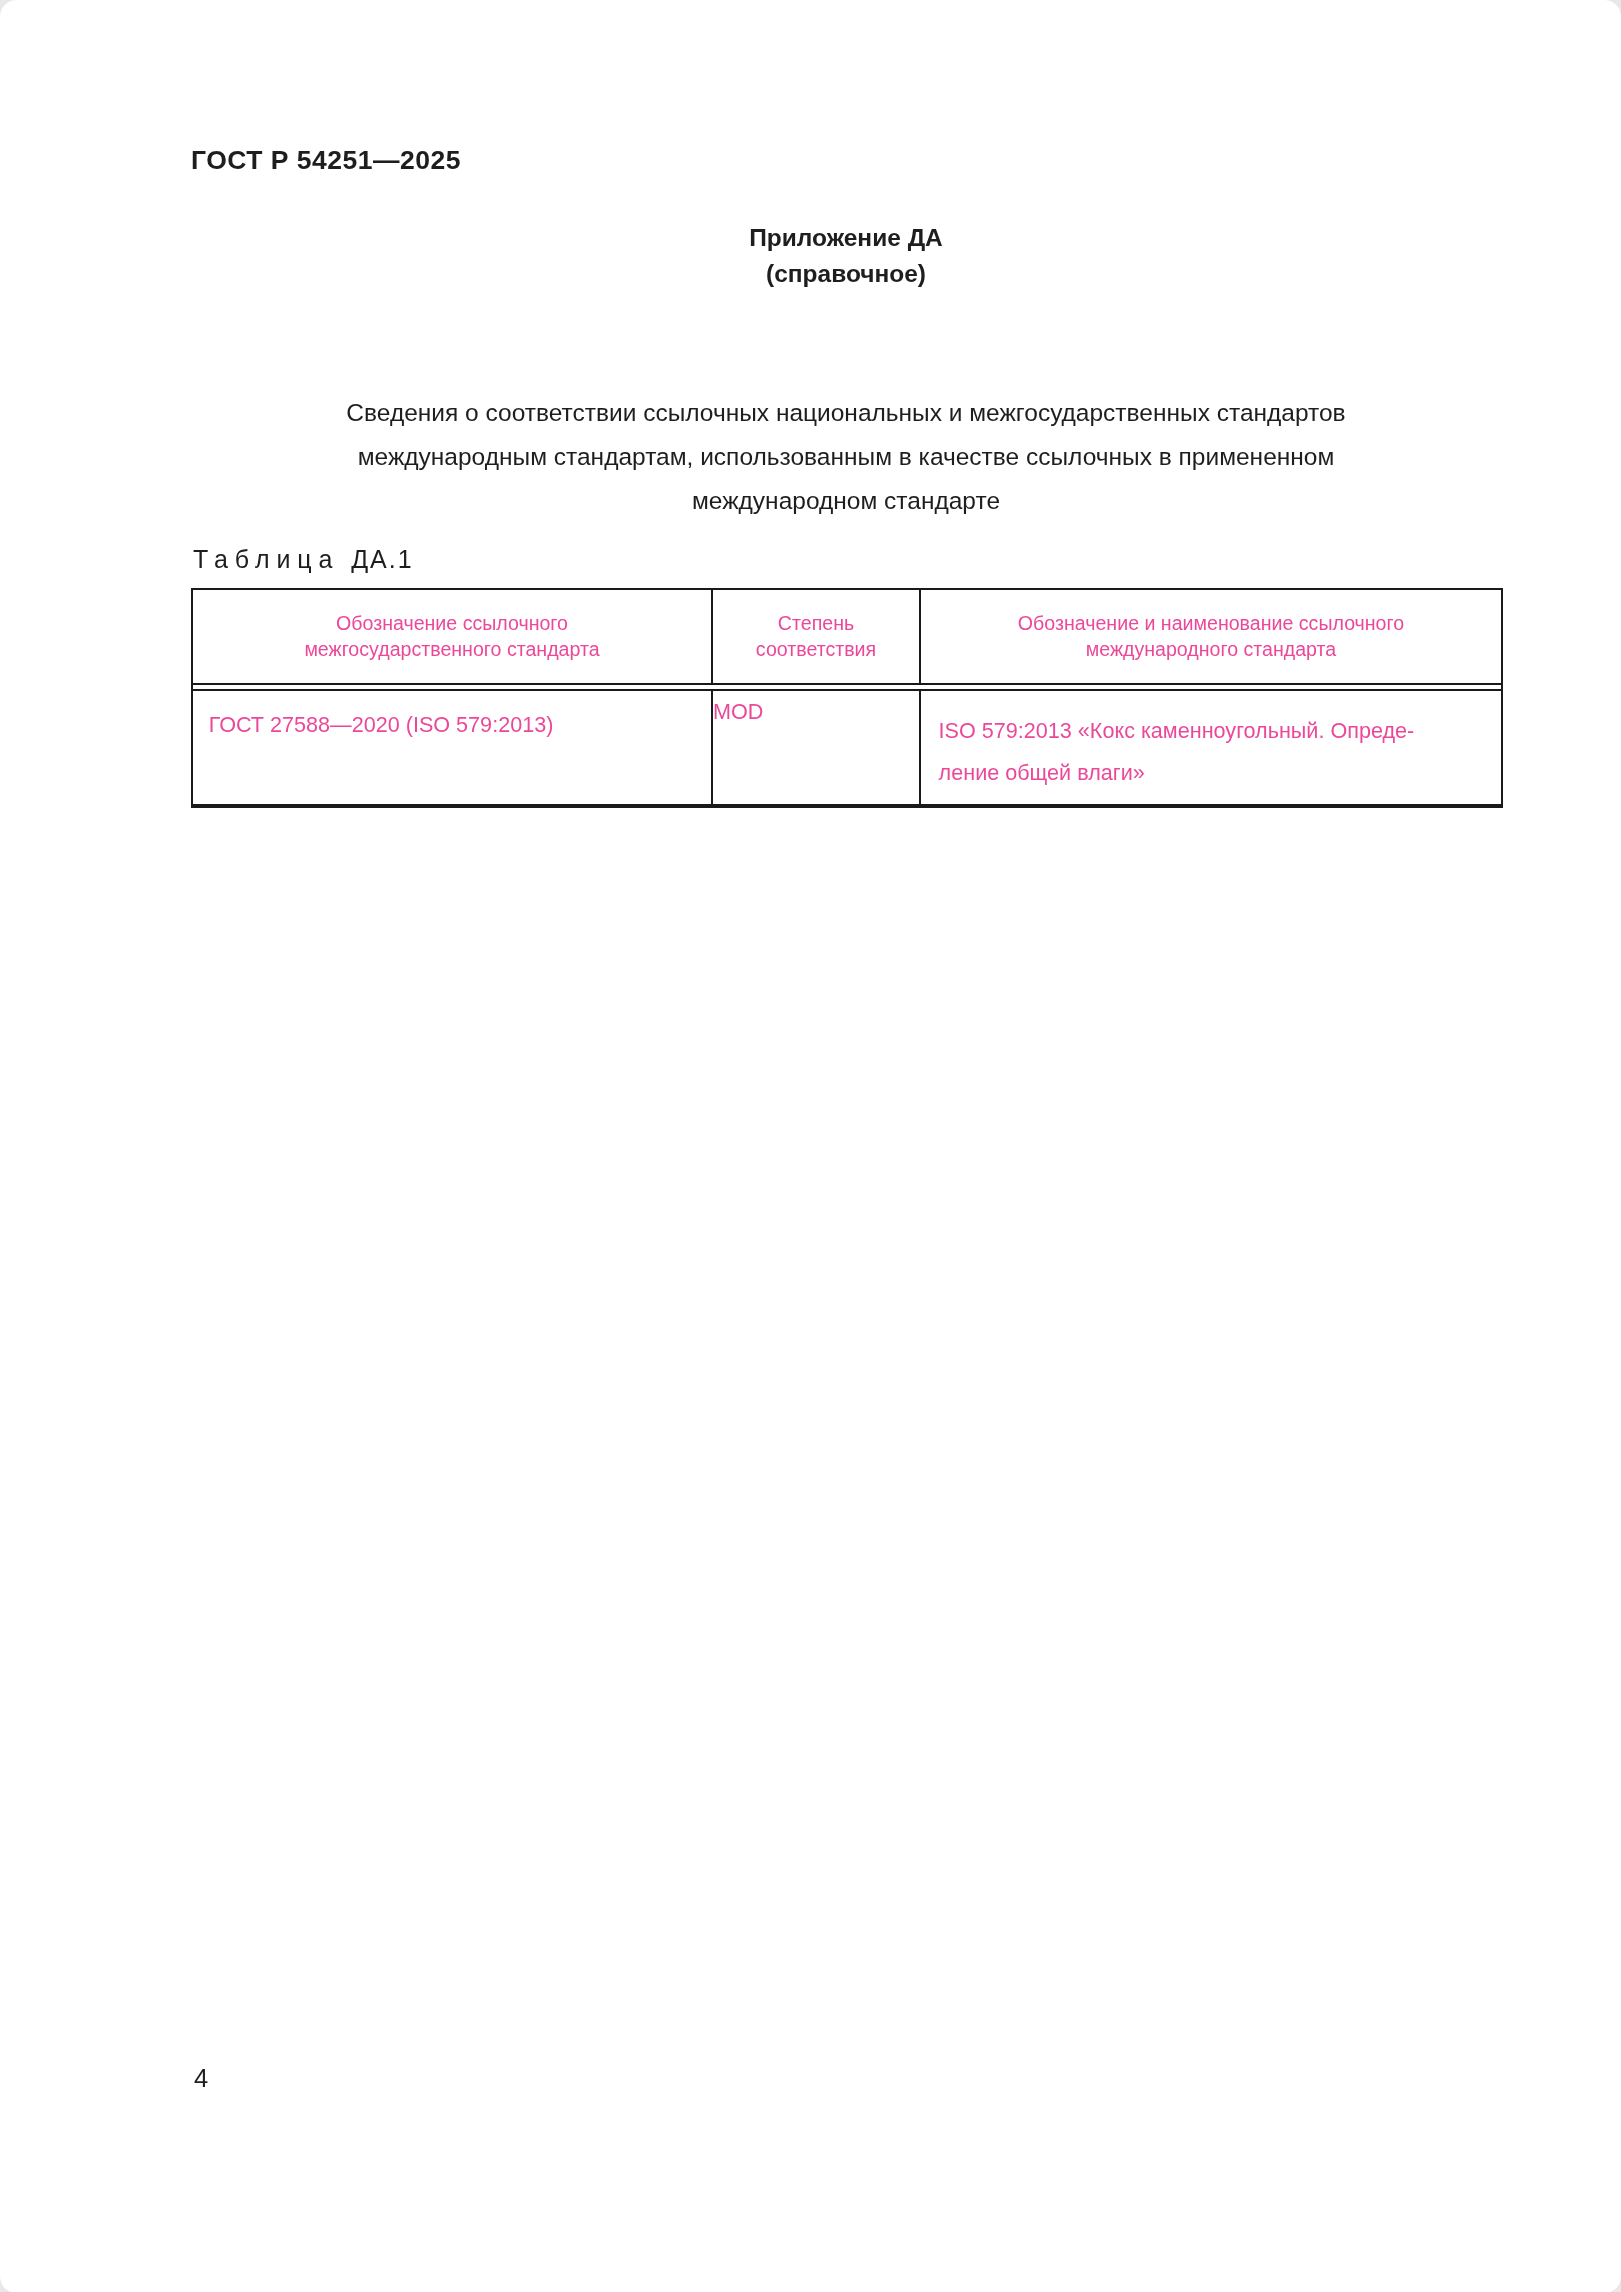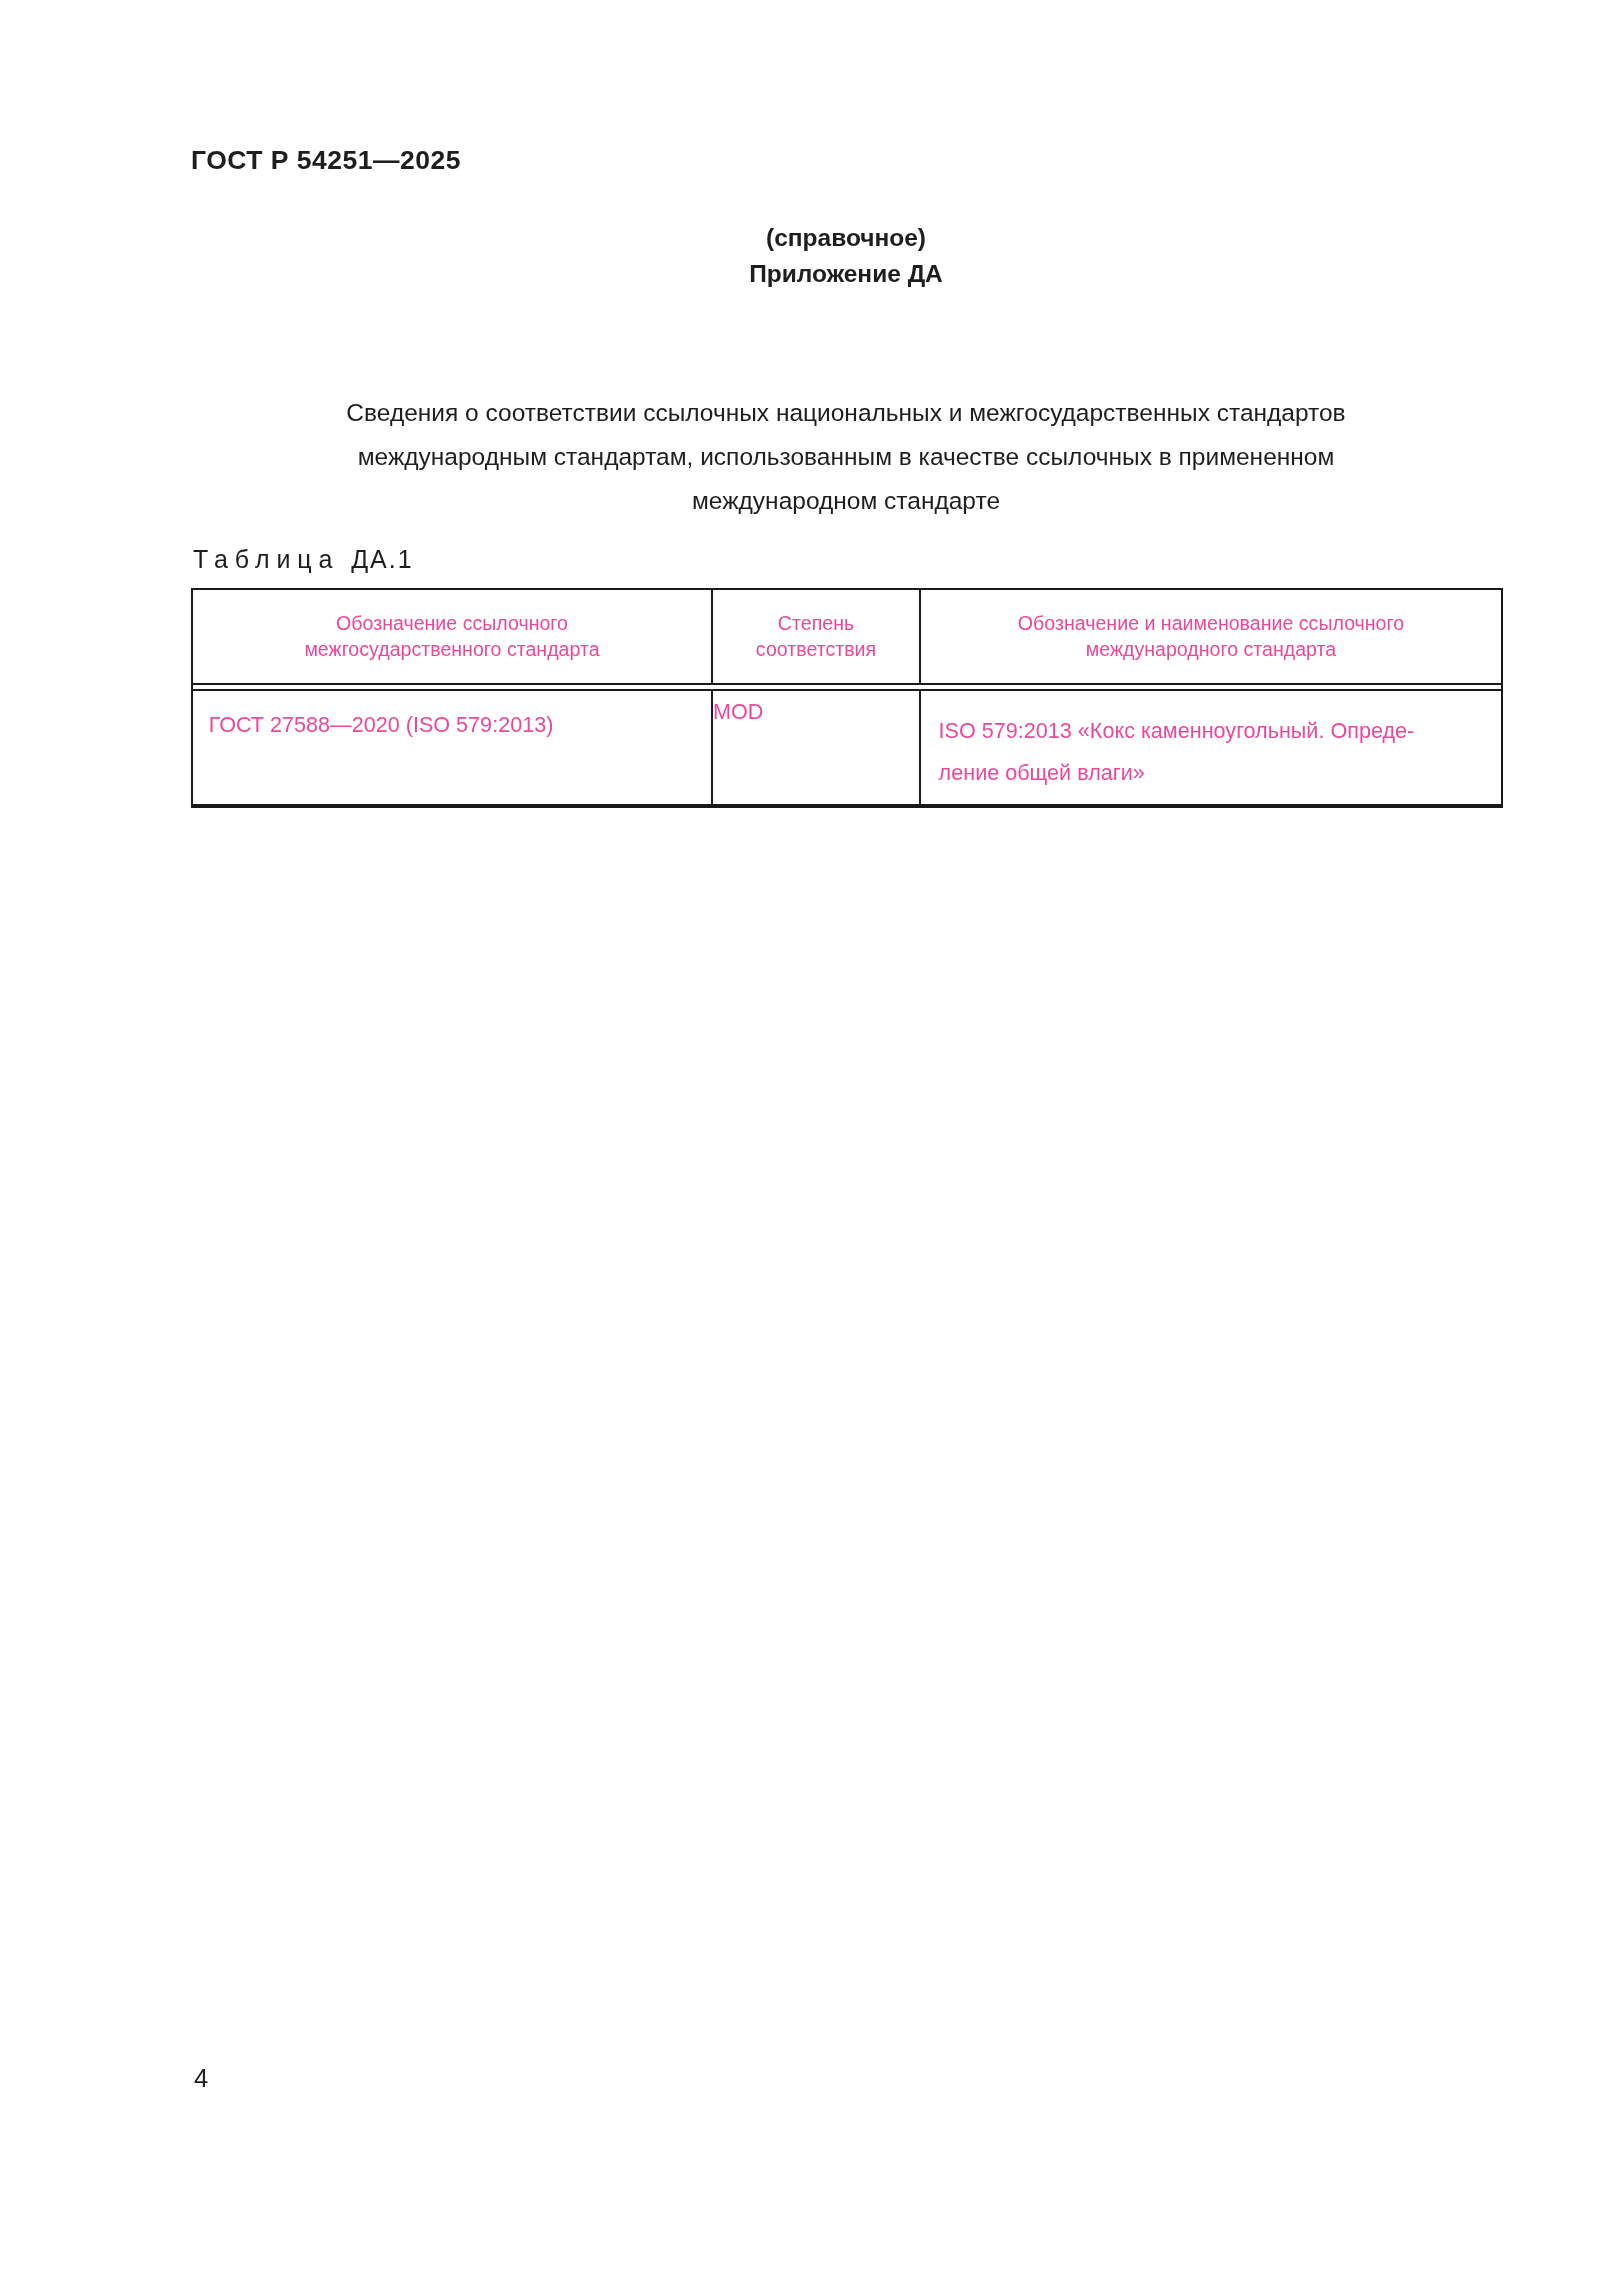--- a/index.html
+++ b/index.html
@@ -1,15 +1,15 @@
 <!DOCTYPE html>
 <html lang="ru"><head>
 <meta charset="utf-8">
 <style>
-  * { margin: 0; padding: 0; box-sizing: border-box; }
+  * { margin: 0; padding: 0; box-sizing: border-box; border-radius: 16px; }
   html, body { background: #e8e8e8; }
   .page {
     position: relative;
     width: 1621px;
     height: 2293px;
     background: #ffffff;
     margin: 0 auto;
     font-family: "Liberation Sans", "DejaVu Sans", sans-serif;
     color: #1e1e1e;
     overflow: hidden;
@@ -124,22 +124,22 @@
   }
 </style>
 </head>
 <body>
 
 <div class="page">
 
   <div class="doc-number">ГОСТ Р 54251—2025</div>
 
   <div class="appendix">
+    <div>Приложение ДА</div>
     <div>(справочное)</div>
-    <div>Приложение ДА</div>
   </div>
 
   <div class="doc-title">Сведения о соответствии ссылочных национальных и межгосударственных стандартов
 международным стандартам, использованным в качестве ссылочных в примененном
 международном стандарте</div>
 
   <div class="table-caption">
     <span class="cap-word">Таблица</span><span class="cap-num">ДА.1</span>
   </div>
 

